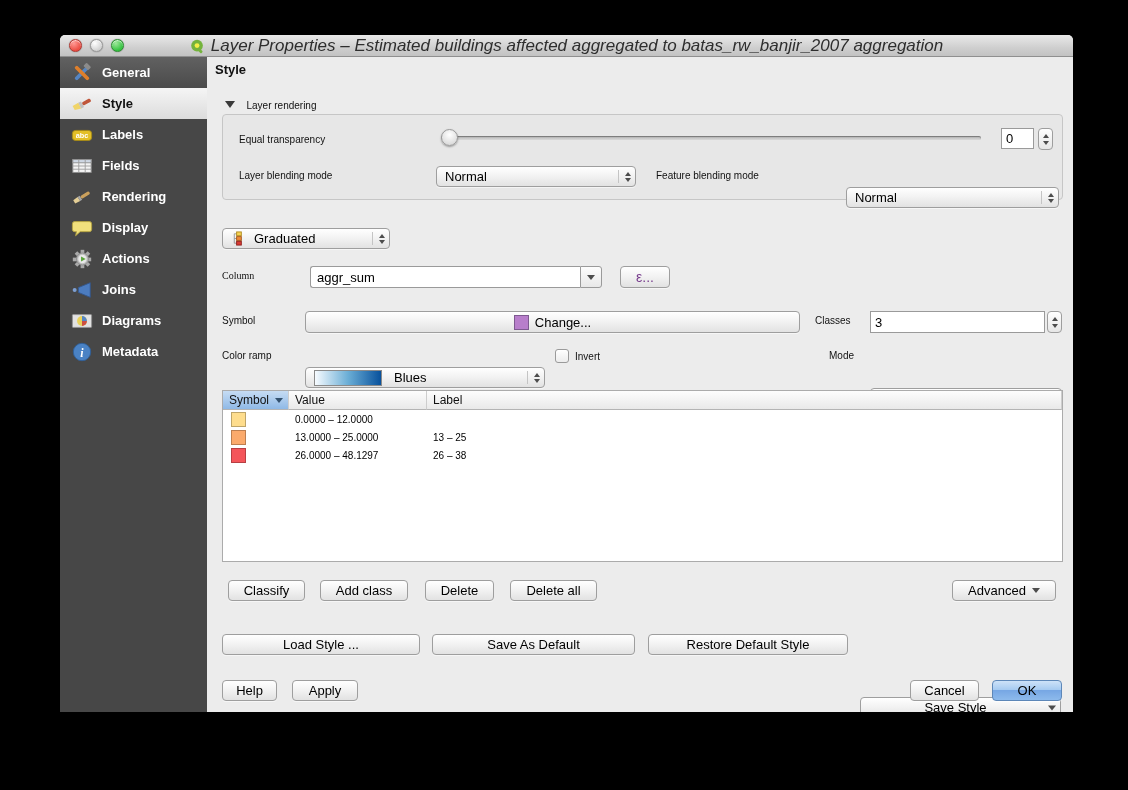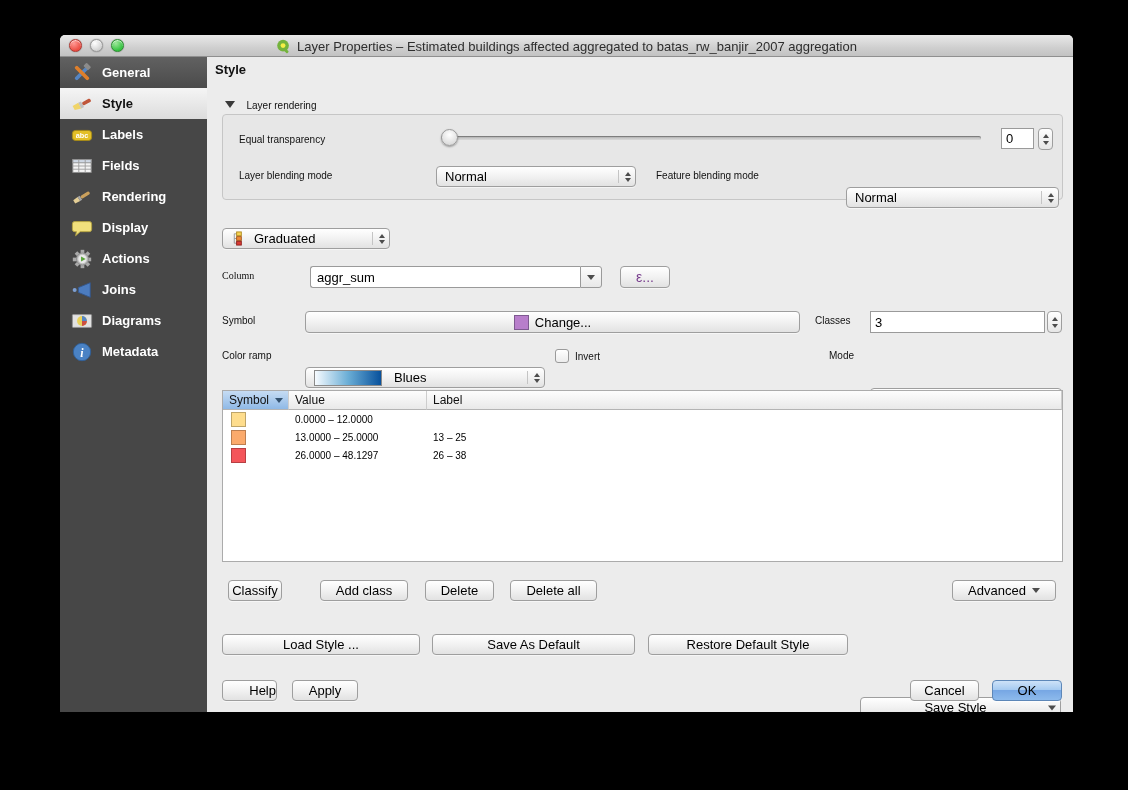--- a/index.html
+++ b/index.html
@@ -15,21 +15,21 @@
     background:linear-gradient(#e9e9e9,#cfcfcf 60%,#c2c2c2);
     border-bottom:1px solid #8f8f8f; border-radius:5px 5px 0 0; }
   .traffic { position:absolute; left:9px; top:4px; display:flex; gap:8px; }
   .tl { width:13px; height:13px; border-radius:50%; display:inline-block;
     box-shadow:inset 0 1px 1px rgba(255,255,255,.7), 0 0 1px rgba(0,0,0,.6); }
   .tl.red   { background:radial-gradient(circle at 35% 30%, #ff9a95, #ec4d43 70%); border:1px solid #b23730; }
   .tl.gray  { background:radial-gradient(circle at 35% 30%, #ffffff, #d2d2d2 70%); border:1px solid #9a9a9a; }
   .tl.green { background:radial-gradient(circle at 35% 30%, #9ee79a, #34c340 70%); border:1px solid #2a8f2f; }
   .title-wrap { position:absolute; left:0; right:0; top:0; height:22px;
     display:flex; align-items:center; justify-content:center; gap:6px; }
-  .title-text { font-size:13px; color:#2e2e2e; white-space:nowrap; }
+  .title-text { font-size:17px; color:#2e2e2e; white-space:nowrap;font-style:italic; }
 
   
   .sidebar { position:absolute; left:0; top:22px; width:147px; bottom:0; background:#474747; }
   .side-item { height:31px; display:flex; align-items:center; gap:8px; padding-left:10px;
     color:#fff; font-size:13px; font-weight:bold; cursor:default; }
   .side-item.first { background:linear-gradient(#616161,#4b4b4b); }
   .side-item.selected { background:linear-gradient(#f5f5f5,#dcdcdc); color:#111; }
   .sicon { width:24px; height:24px; flex:0 0 24px; display:flex; align-items:center; justify-content:center; }
 
   
@@ -371,21 +371,21 @@
       </div>
       <div class="trow">
         <div>
             <span class="swatch" style="display: block; background: rgb(244, 85, 90);"></span>
           </div>
         <div class="cellpad">26.0000 – 48.1297</div>
         <div class="cellpad">26 – 38</div>
       </div>
     </div>
 
-    <div class="abs btn" style="left:21px; top:523px; width:54px;">
+    <div class="abs btn" style="left:21px; top:523px; width:77px;">
         <span>Classify</span>
       </div>
     <div class="abs btn" style="left:113px; top:523px; width:88px;">
         <span>Add class</span>
       </div>
     <div class="abs btn" style="left:218px; top:523px; width:69px;">
         <span>Delete</span>
       </div>
     <div class="abs btn" style="left:303px; top:523px; width:87px;">
         <span>Delete all</span>
@@ -404,21 +404,21 @@
     <div class="abs btn" style="left:441px; top:577px; width:200px;">
         <span>Restore Default Style</span>
       </div>
     <div class="abs btn popup" style="left:653px; top:577px; width:201px; justify-content:center;">
       <span>Save Style</span>
       <span class="arrows">
           <span class="arr-dn solo"></span>
         </span>
     </div>
 
-    <div class="abs btn" style="left:15px;  top:623px; width:55px;justify-content:flex-end;">
+    <div class="abs btn" style="left:15px;  top:623px; width:55px;">
         <span>Help</span>
       </div>
     <div class="abs btn" style="left:85px;  top:623px; width:66px;">
         <span>Apply</span>
       </div>
     <div class="abs btn" style="left:703px; top:623px; width:69px;">
         <span>Cancel</span>
       </div>
     <div class="abs btn default" style="left:785px; top:623px; width:70px;">
         <span>OK</span>

